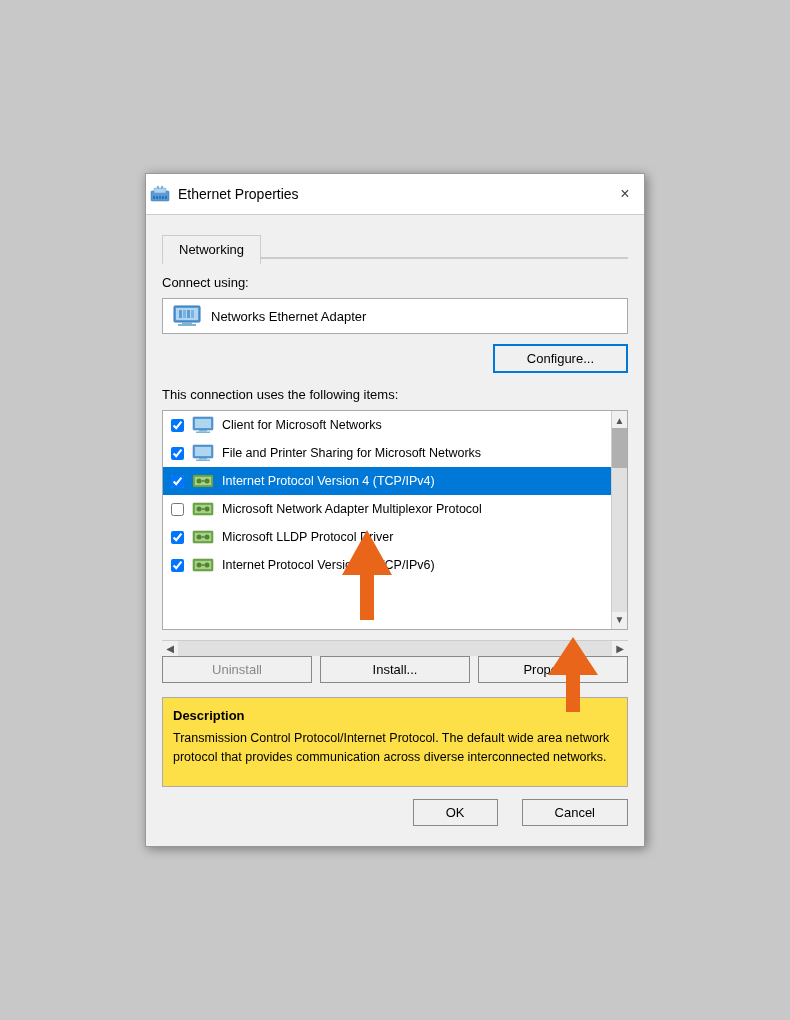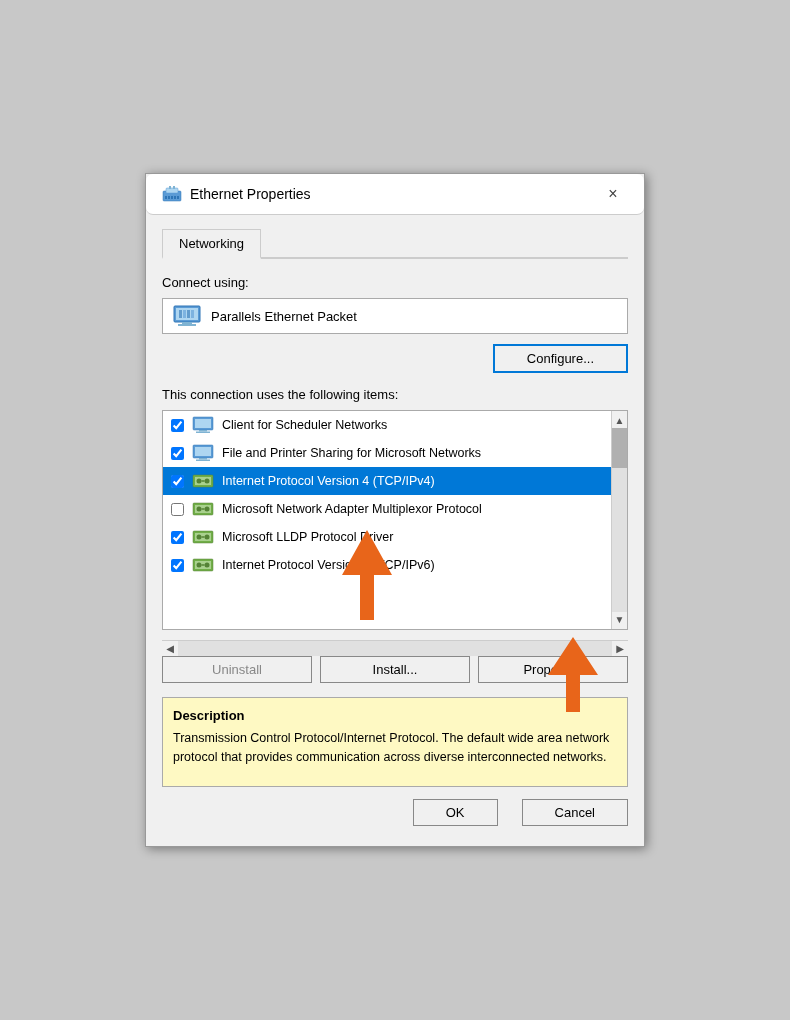--- a/index.html
+++ b/index.html
@@ -17,24 +17,23 @@
       background: #f0f0f0;
       border: 1px solid #999;
       box-shadow: 2px 2px 10px rgba(0,0,0,0.4);
       width: 500px;
       min-height: 600px;
     }
     .title-bar {
       background: #fff;
       display: flex;
       align-items: center;
-      padding: 8px 16px;
+      padding: 8px 4px;
       border-bottom: 1px solid #ccc;
       user-select: none;
-      border-radius: 7px;
     }
     .title-bar-icon {
       width: 20px;
       height: 20px;
       margin-right: 8px;
       flex-shrink: 0;
     }
     .title-bar-text {
       flex: 1;
       font-size: 14px;
@@ -62,21 +61,21 @@
       margin-bottom: 16px;
     }
     .tab {
       padding: 6px 16px;
       border: 1px solid #ccc;
       border-bottom: none;
       background: #f0f0f0;
       cursor: pointer;
       font-size: 13px;
       position: relative;
-      top: 2px;
+      top: 8px;
     }
     .tab.active {
       background: #f0f0f0;
       border-bottom: 2px solid #f0f0f0;
       z-index: 1;
     }
     .section-label {
       font-size: 13px;
       margin-bottom: 8px;
       color: #000;
@@ -216,21 +215,21 @@
       background: #e0e0e0;
     }
     .buttons-row {
       display: flex;
       gap: 8px;
       margin-bottom: 14px;
     }
     .description-box {
       border: 1px solid #aaa;
       padding: 10px;
-      background: #fef9c3;
+      background: #fde047;
       min-height: 90px;
       margin-bottom: 2px;
     }
     .description-title {
       font-size: 13px;
       font-weight: 600;
       margin-bottom: 6px;
     }
     .description-text {
       font-size: 12.5px;
@@ -291,21 +290,21 @@
       <svg class="adapter-icon" viewBox="0 0 28 22" xmlns="http://www.w3.org/2000/svg">
         <rect x="1" y="1" width="26" height="16" rx="1" fill="#5B9BD5" stroke="#2E75B6" stroke-width="1"></rect>
         <rect x="3" y="3" width="22" height="12" fill="#AED6F1"></rect>
         <rect x="9" y="17" width="10" height="2" fill="#7FB3D3"></rect>
         <rect x="5" y="19" width="18" height="2" fill="#7FB3D3"></rect>
         <rect x="6" y="5" width="3" height="8" fill="#2E75B6" opacity="0.6"></rect>
         <rect x="10" y="5" width="3" height="8" fill="#5B9BD5" opacity="0.6"></rect>
         <rect x="14" y="5" width="3" height="8" fill="#2E75B6" opacity="0.6"></rect>
         <rect x="18" y="5" width="3" height="8" fill="#5B9BD5" opacity="0.6"></rect>
       </svg>
-      <span class="adapter-name">Parallels Ethernet Packet</span>
+      <span class="adapter-name">Networks Ethernet Adapter</span>
     </div>
 
     <div class="configure-row">
       <button class="btn primary-outline">Configure...</button>
     </div>
 
     <div class="connection-label">This connection uses the following items:</div>
 
     <div style="position:relative;">
       <div class="items-list-container">
@@ -314,21 +313,21 @@
         <div class="list-item">
               <input type="checkbox" checked="" style="">
               <span class="item-icon">
                 <svg width="22" height="18" viewBox="0 0 22 18">
         <rect x="1" y="1" width="20" height="13" rx="1" fill="#5B9BD5" stroke="#2E75B6" stroke-width="0.5"></rect>
         <rect x="3" y="3" width="16" height="9" fill="#AED6F1"></rect>
         <rect x="7" y="14" width="8" height="1.5" fill="#7FB3D3"></rect>
         <rect x="4" y="15.5" width="14" height="1.5" fill="#7FB3D3"></rect>
       </svg>
               </span>
-              <span class="item-text">Client for Scheduler Networks</span>
+              <span class="item-text">Client for Microsoft Networks</span>
             </div>
             <div class="list-item">
               <input type="checkbox" checked="" style="">
               <span class="item-icon">
                 <svg width="22" height="18" viewBox="0 0 22 18">
         <rect x="1" y="1" width="20" height="13" rx="1" fill="#5B9BD5" stroke="#2E75B6" stroke-width="0.5"></rect>
         <rect x="3" y="3" width="16" height="9" fill="#AED6F1"></rect>
         <rect x="7" y="14" width="8" height="1.5" fill="#7FB3D3"></rect>
         <rect x="4" y="15.5" width="14" height="1.5" fill="#7FB3D3"></rect>
       </svg>

